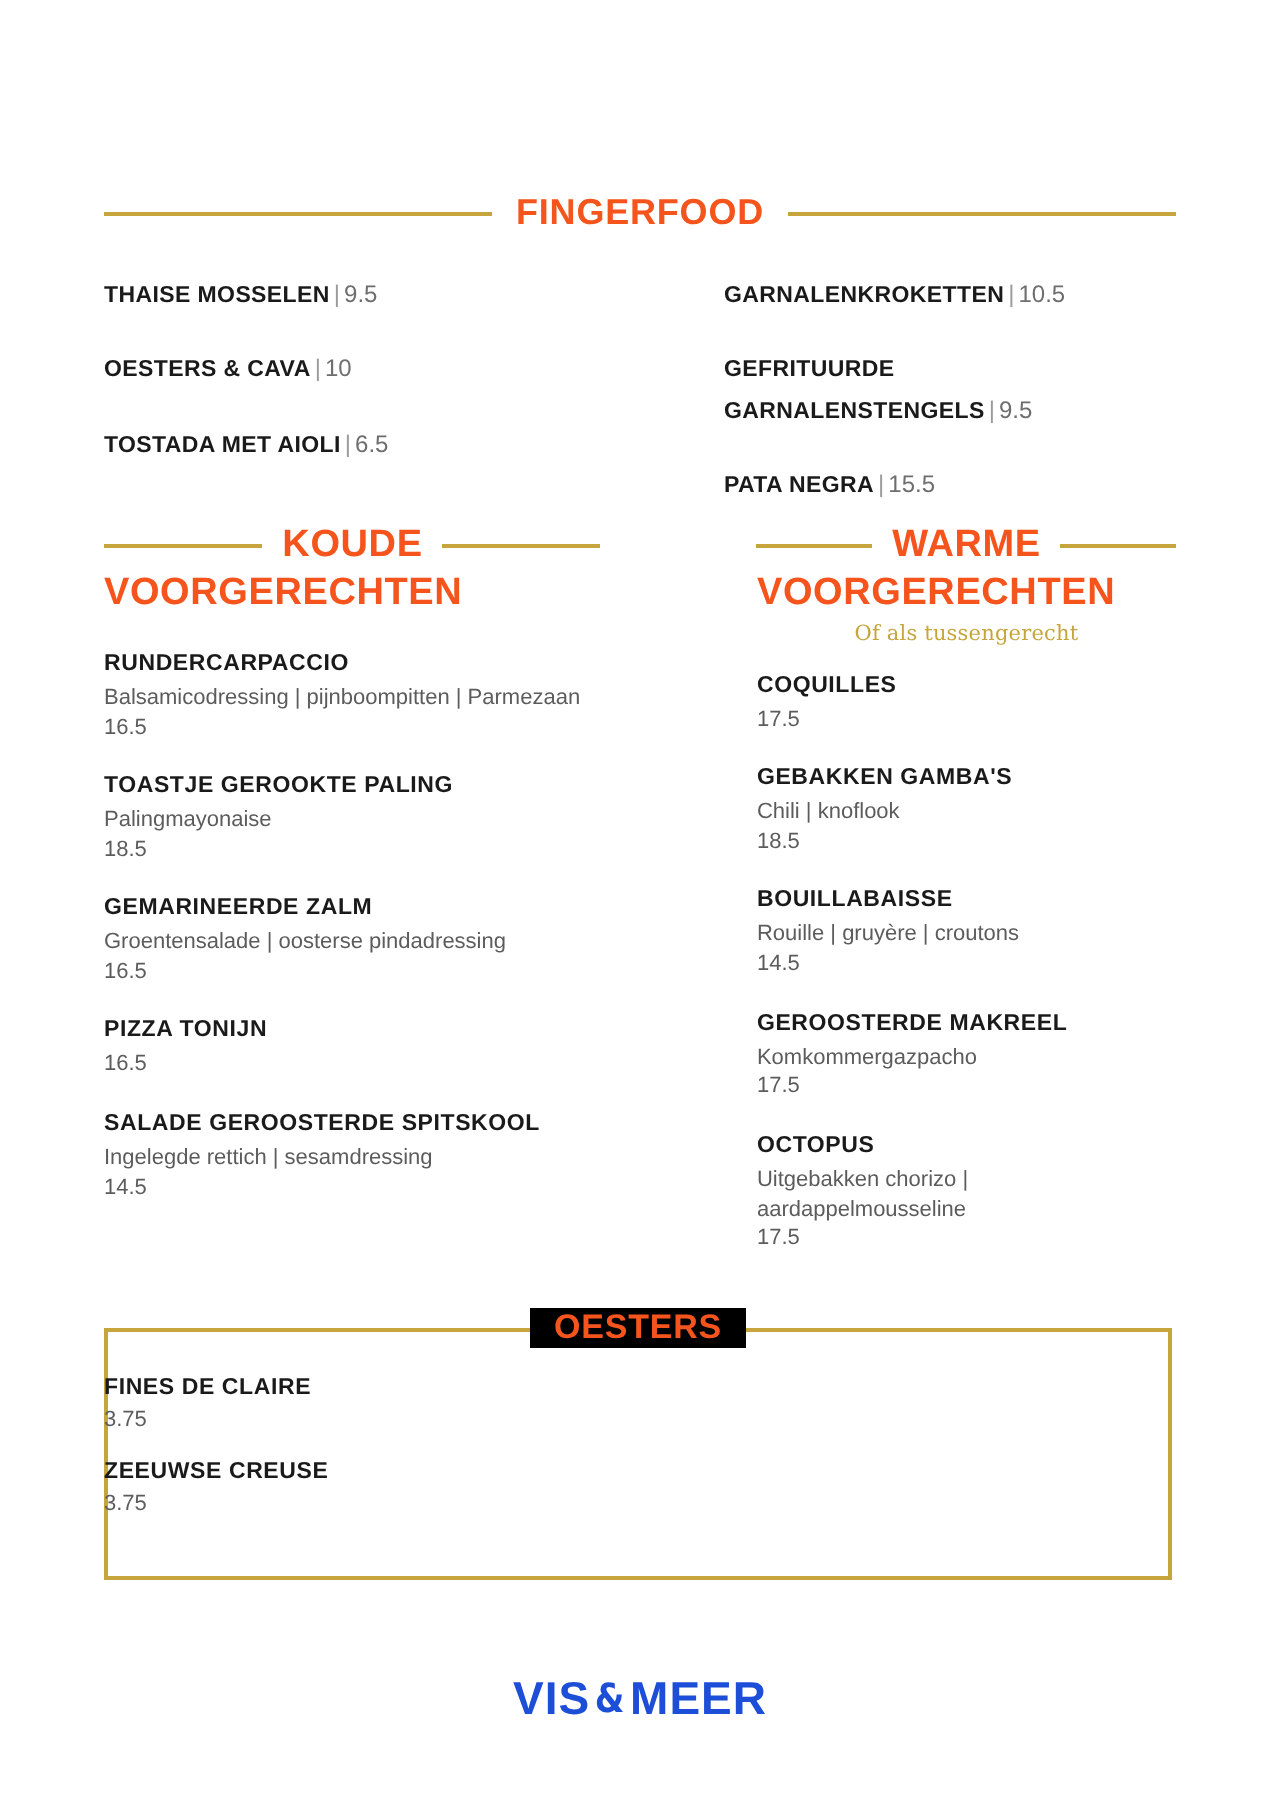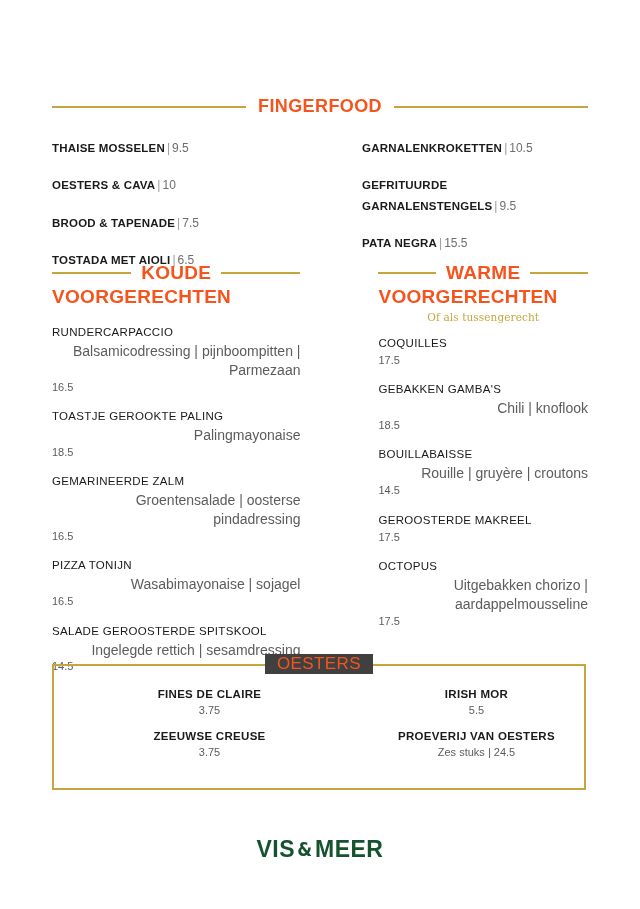--- a/index.html
+++ b/index.html
@@ -129,31 +129,30 @@
     margin-top: 3px;
     font-family: "DejaVu Serif", serif;
     letter-spacing: 0.1px;
   }
 
   .vg-list { margin-top: 18px; }
   .vg-list.warm { margin-top: 14px; }
 
   .vg-item { margin-bottom: 16px; }
   .vg-name {
-    font-weight: normal;
+    font-weight: bold;
     font-size: 11.5px;
     letter-spacing: 0.3px;
     color: #1a1a1a;
     margin-bottom: 4px;
   }
   .vg-desc {
-    font-size: 14px;
+    font-size: 11px;
     color: #5c5c5c;
     line-height: 1.35;
-    text-align: right;
   }
   .vg-price {
     font-size: 11px;
     color: #5c5c5c;
     line-height: 1.3;
   }
 
   
   .oesters-box {
     position: absolute;
@@ -172,40 +171,38 @@
     align-items: center;
     gap: 12px;
   }
   .oesters-title-bar .gap {
     flex: 1 1 auto;
     height: 2px;
     background: transparent;
   }
   .oesters-title {
     flex: 0 0 auto;
-    background: #404040;
+    background: #000000;
     padding: 0 12px;
     color: #f5551d;
-    font-weight: normal;
+    font-weight: bold;
     font-size: 17px;
     letter-spacing: 0.4px;
     white-space: nowrap;
   }
 
   .oesters-grid {
     position: absolute;
     left: 52px;
     top: 688px;
     width: 534px;
     display: flex;
   }
   .oe-col {
     width: 50%;
-    text-align: center;
-    padding-left: 48px;
   }
   .oe-item { margin-bottom: 14px; }
   .oe-name {
     font-weight: bold;
     font-size: 11.5px;
     letter-spacing: 0.3px;
     color: #1a1a1a;
     margin-bottom: 4px;
   }
   .oe-price {
@@ -213,21 +210,21 @@
     color: #5c5c5c;
   }
 
   
   .logo {
     position: absolute;
     left: 0;
     top: 836px;
     width: 640px;
     text-align: center;
-    color: #14532d;
+    color: #1d4ed8;
     font-weight: bold;
     font-size: 23px;
     letter-spacing: 0.5px;
   }
   .logo .mark {
     display: inline-block;
     font-size: 20px;
     transform: translateY(-1px) scaleX(0.85);
     padding: 0 1px;
     font-family: "DejaVu Sans", sans-serif;
@@ -247,23 +244,20 @@
 
     <div class="ff-cols">
       <div class="ff-col left">
         <div class="ff-item">
           <span class="ff-name">THAISE MOSSELEN</span><span class="ff-sep">|</span><span class="ff-price">9.5</span>
         </div>
         <div class="ff-item">
           <span class="ff-name">OESTERS &amp; CAVA</span><span class="ff-sep">|</span><span class="ff-price">10</span>
         </div>
         <div class="ff-item">
-          <span class="ff-name">BROOD &amp; TAPENADE</span><span class="ff-sep">|</span><span class="ff-price">7.5</span>
-        </div>
-        <div class="ff-item">
           <span class="ff-name">TOSTADA MET AIOLI</span><span class="ff-sep">|</span><span class="ff-price">6.5</span>
         </div>
       </div>
 
       <div class="ff-col right">
         <div class="ff-item">
           <span class="ff-name">GARNALENKROKETTEN</span><span class="ff-sep">|</span><span class="ff-price">10.5</span>
         </div>
         <div class="ff-item">
           <span class="ff-name">GEFRITUURDE GARNALENSTENGELS</span><span class="ff-sep">|</span><span class="ff-price">9.5</span>
@@ -296,21 +290,20 @@
           <div class="vg-desc">Palingmayonaise</div>
           <div class="vg-price">18.5</div>
         </div>
         <div class="vg-item">
           <div class="vg-name">GEMARINEERDE ZALM</div>
           <div class="vg-desc">Groentensalade | oosterse pindadressing</div>
           <div class="vg-price">16.5</div>
         </div>
         <div class="vg-item">
           <div class="vg-name">PIZZA TONIJN</div>
-          <div class="vg-desc">Wasabimayonaise | sojagel</div>
           <div class="vg-price">16.5</div>
         </div>
         <div class="vg-item">
           <div class="vg-name">SALADE GEROOSTERDE SPITSKOOL</div>
           <div class="vg-desc">Ingelegde rettich | sesamdressing</div>
           <div class="vg-price">14.5</div>
         </div>
       </div>
     </div>
 
@@ -333,20 +326,21 @@
           <div class="vg-desc">Chili | knoflook</div>
           <div class="vg-price">18.5</div>
         </div>
         <div class="vg-item">
           <div class="vg-name">BOUILLABAISSE</div>
           <div class="vg-desc">Rouille | gruyère | croutons</div>
           <div class="vg-price">14.5</div>
         </div>
         <div class="vg-item">
           <div class="vg-name">GEROOSTERDE MAKREEL</div>
+          <div class="vg-desc">Komkommergazpacho</div>
           <div class="vg-price">17.5</div>
         </div>
         <div class="vg-item">
           <div class="vg-name">OCTOPUS</div>
           <div class="vg-desc">Uitgebakken chorizo | aardappelmousseline</div>
           <div class="vg-price">17.5</div>
         </div>
       </div>
     </div>
   </div>
@@ -362,27 +356,17 @@
     <div class="oe-col">
       <div class="oe-item">
         <div class="oe-name">FINES DE CLAIRE</div>
         <div class="oe-price">3.75</div>
       </div>
       <div class="oe-item">
         <div class="oe-name">ZEEUWSE CREUSE</div>
         <div class="oe-price">3.75</div>
       </div>
     </div>
-    <div class="oe-col">
-      <div class="oe-item">
-        <div class="oe-name">IRISH MOR</div>
-        <div class="oe-price">5.5</div>
-      </div>
-      <div class="oe-item">
-        <div class="oe-name">PROEVERIJ VAN OESTERS</div>
-        <div class="oe-price">Zes stuks | 24.5</div>
-      </div>
-    </div>
   </div>
 
   <div class="logo"><span>VIS</span><span class="mark">&amp;</span><span>MEER</span></div>
 
 </div>
 
 </body></html>

